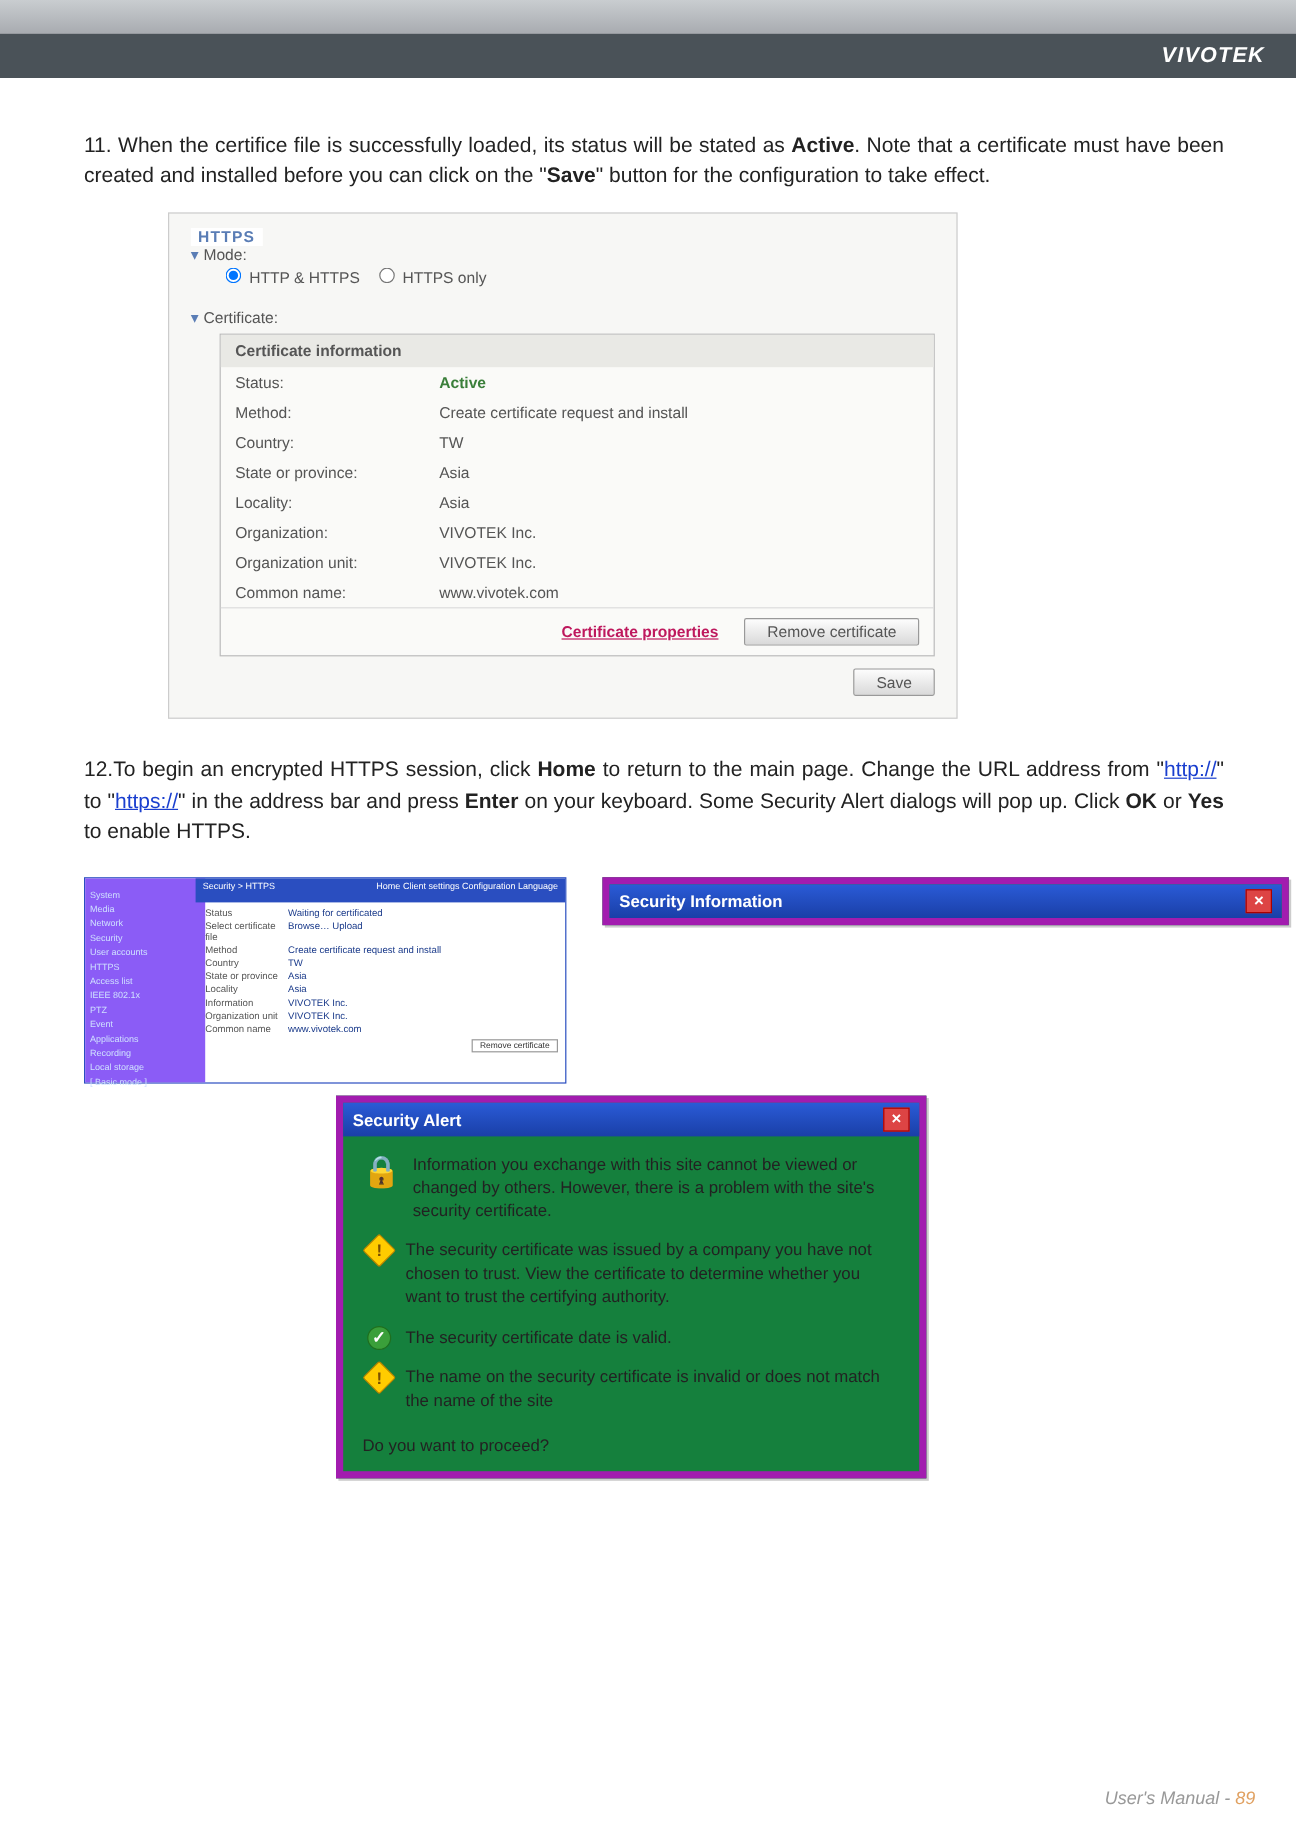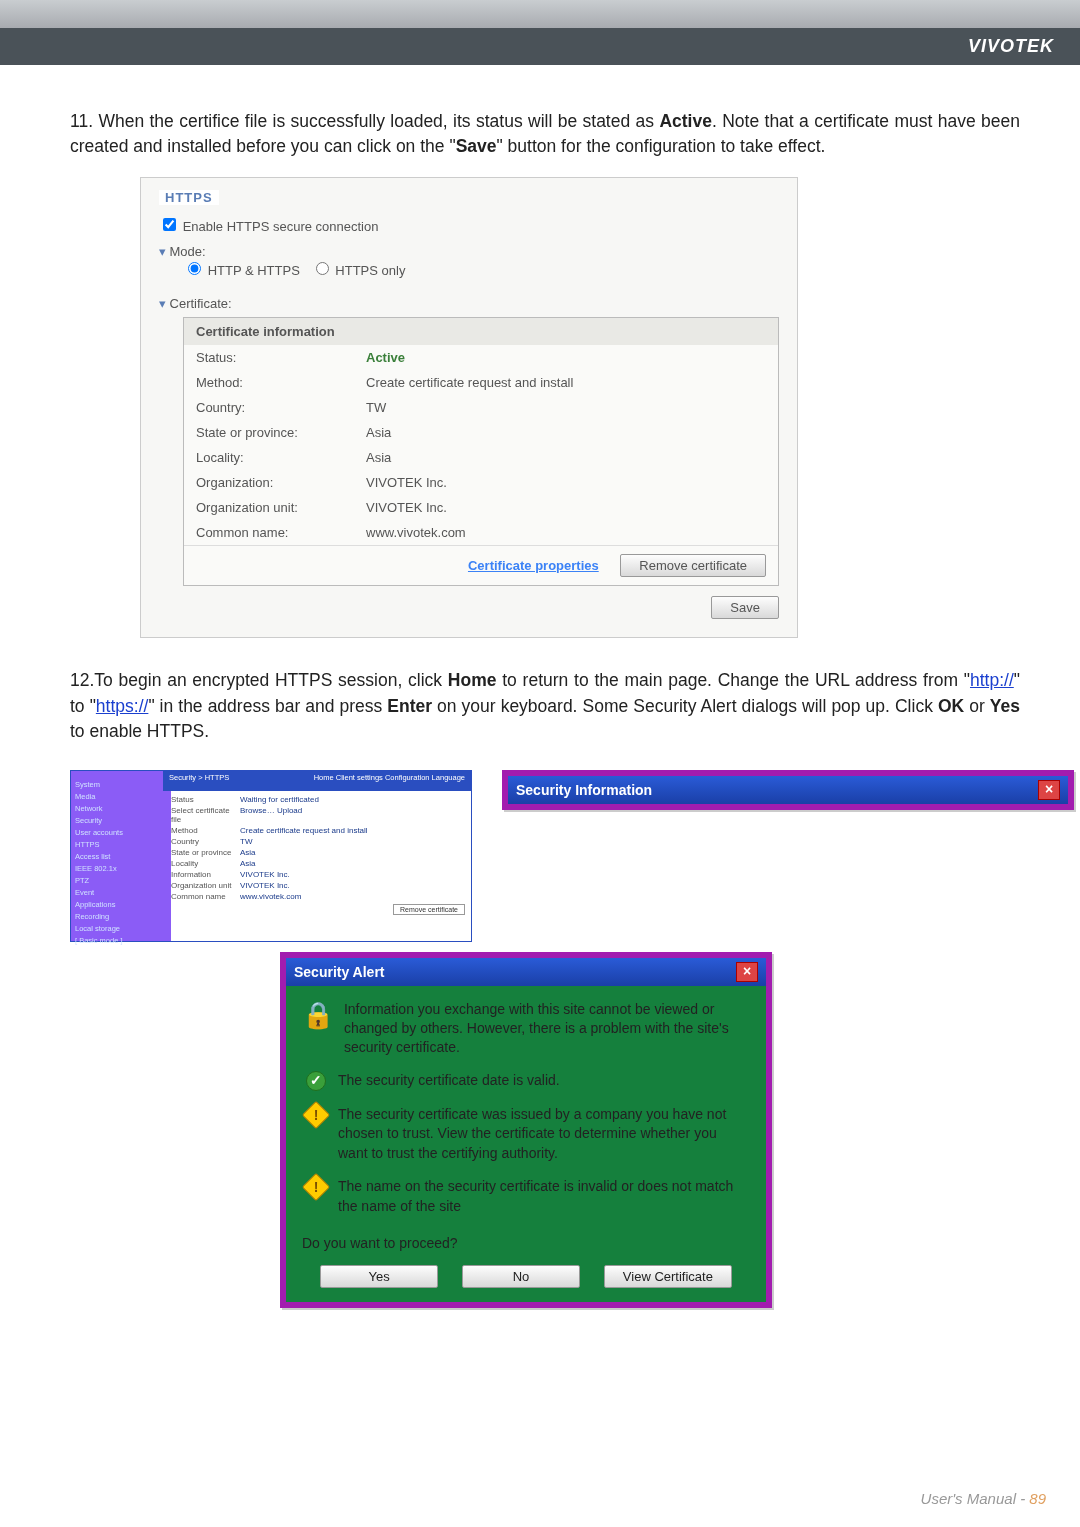--- a/index.html
+++ b/index.html
@@ -14,21 +14,21 @@
 .config-panel label{display:block;margin:10px 0;}
 .config-panel .sub{margin-left:24px;}
 .config-panel .arrow{color:#5a7db5;margin-right:4px;}
 .cert-box{border:1px solid #bbb;background:#fafaf8;margin-top:6px;}
 .cert-hd{background:#e9e9e5;padding:6px 12px;font-weight:bold;color:#555;}
 .cert-row{display:flex;padding:5px 12px;color:#555;}
 .cert-row .k{width:170px;}
 .cert-row .v{flex:1;}
 .active{color:#3a7f3a;font-weight:bold;}
 .cert-btns{padding:8px 12px;text-align:right;border-top:1px solid #ddd;}
-.cert-btns a{color:#3b82f6;font-weight:bold;text-decoration:underline;margin-right:18px;font-size:13px;}
+.cert-btns a{color:#be185d;font-weight:bold;text-decoration:underline;margin-right:18px;font-size:13px;}
 .save-wrap{text-align:right;margin-top:10px;}
 .btn{display:inline-block;border:1px solid #999;background:linear-gradient(#fdfdfd,#d9d9d9);padding:3px 18px;font-size:13px;border-radius:2px;}
 .step2 a{color:#1a3fcf;text-decoration:underline;}
 .thumb{display:inline-block;width:400px;height:170px;background:#fff;border:1px solid #2a4ec0;vertical-align:top;margin-top:10px;position:relative;font-size:8px;color:#333;}
 .thumb .tnav{position:absolute;left:0;top:0;bottom:0;width:92px;background:#8b5cf6;color:#fff;padding:6px 4px;}
 .thumb .tnav div{margin:3px 0;font-size:7.5px;color:#cfe0ff;}
 .thumb .tbar{position:absolute;left:92px;right:0;top:0;height:16px;background:#2a4ec0;color:#fff;font-size:7.5px;padding:2px 6px;}
 .thumb .tbody{position:absolute;left:100px;top:22px;right:6px;}
 .thumb .tbody .row{display:flex;margin:2px 0;}
 .thumb .tbody .row .tk{width:69px;color:#555;}
@@ -63,23 +63,20 @@
 <div class="header-brand">VIVOTEK</div>
 
 <div class="content">
 
 <p class="step">
 <span>11. When the certifice file is successfully loaded, its status will be stated as </span><b>Active</b><span>. Note that a certificate must have been created and installed before you can click on the "</span><b>Save</b><span>" button for the configuration to take effect.</span>
 </p>
 
 <fieldset class="config-panel">
 <div class="legend">HTTPS</div>
-<label>
-  <input type="checkbox" checked="" style=""> <span>Enable HTTPS secure connection</span>
-</label>
 <div><span class="arrow">▾</span><span>Mode:</span></div>
 <div class="sub">
   <input type="radio" checked="" style=""> <span>HTTP &amp; HTTPS</span>
   &nbsp;&nbsp;<input type="radio" style=""> <span>HTTPS only</span>
 </div>
 <div style="margin-top:18px"><span class="arrow">▾</span><span>Certificate:</span></div>
 <div class="cert-box sub">
   <div class="cert-hd">Certificate information</div>
   <div id="cert-rows">
             <div class="cert-row">
@@ -199,29 +196,24 @@
 
 <div style="position:relative;height:440px;margin-top:10px;">
   <div class="dialog alert-big" style="position:absolute;left:210px;top:0;">
     <div class="dlg-title">
             <span>Security Alert</span>
             <span class="dlg-close">×</span>
           </div>
     <div class="dlg-body">
       <span class="dlg-icon lock-ico"></span>
       <span class="dlg-txt">Information you exchange with this site cannot be viewed or changed by others. However, there is a problem with the site's security certificate.</span>
+      <div class="item"><span class="ico warn-ico"></span><span>The security certificate was issued by a company you have not chosen to trust. View the certificate to determine whether you want to trust the certifying authority.</span></div>
       <div class="item"><span class="ico ok-ico"></span><span>The security certificate date is valid.</span></div>
-      <div class="item"><span class="ico warn-ico"></span><span>The security certificate was issued by a company you have not chosen to trust. View the certificate to determine whether you want to trust the certifying authority.</span></div>
       <div class="item"><span class="ico warn-ico"></span><span>The name on the security certificate is invalid or does not match the name of the site</span></div>
       <div style="margin-top:18px">Do you want to proceed?</div>
-      <div class="dlg-btns">
-        <span class="btn">Yes</span>
-        <span class="btn">No</span>
-        <span class="btn">View Certificate</span>
-      </div>
     </div>
   </div>
 </div>
 
 </div>
 
 <div class="footer"><span>User's Manual - </span><span class="pg">89</span></div>
 
 </div>
 

